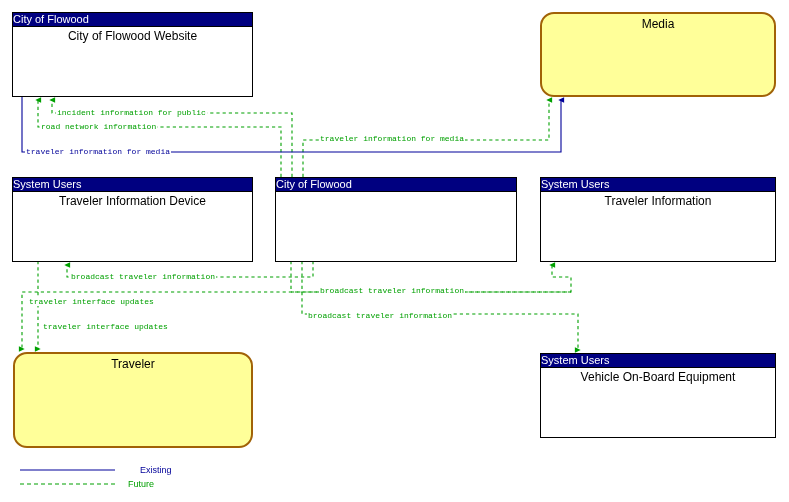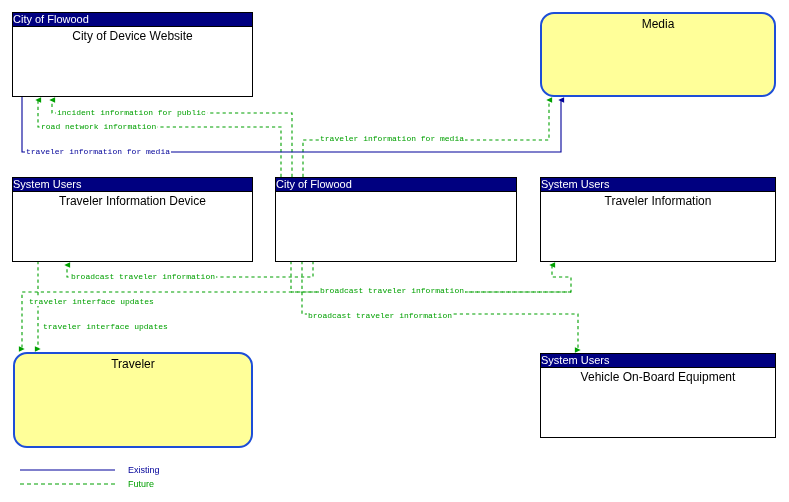--- a/index.html
+++ b/index.html
@@ -45,21 +45,21 @@
     color: #000000;
     font-size: 12px;
     line-height: 15px;
     text-align: center;
     padding-top: 2px;
     white-space: nowrap;
     overflow: hidden;
   }
   
   .rounded {
-    border: 2px solid #1d4ed8;
+    border: 2px solid #a16207;
     border-radius: 14px;
     background: #ffff99;
   }
   .rounded .nm {
     color: #000000;
     font-size: 12px;
     line-height: 15px;
     text-align: center;
     padding-top: 3px;
     white-space: nowrap;
@@ -125,21 +125,21 @@
   <g stroke="#000099" stroke-width="1.2">
     <line x1="20" y1="470" x2="115" y2="470"></line>
   </g>
   <g stroke="#00A000" stroke-width="1.2" stroke-dasharray="4,3">
     <line x1="20" y1="484" x2="115" y2="484"></line>
   </g>
 </svg>
 
 <div class="node box" style="left:12px; top:12px; width:241px; height:85px;">
   <div class="hdr">City of Flowood</div>
-  <div class="nm">City of Device Website</div>
+  <div class="nm">City of Flowood Website</div>
 </div>
 
 <div class="node rounded" style="left:540px; top:12px; width:236px; height:85px;">
   <div class="nm">Media</div>
 </div>
 
 <div class="node box" style="left:12px; top:177px; width:241px; height:85px;">
   <div class="hdr">System Users</div>
   <div class="nm">Traveler Information Device</div>
 </div>
@@ -173,14 +173,14 @@
 <div class="flabel" style="left:70px; top:272px;">broadcast traveler information</div>
 
 <div class="flabel" style="left:319px; top:286px;">broadcast traveler information</div>
 
 <div class="flabel" style="left:307px; top:311px;">broadcast traveler information</div>
 
 <div class="flabel" style="left:28px; top:297px;">traveler interface updates</div>
 
 <div class="flabel" style="left:42px; top:322px;">traveler interface updates</div>
 
-<div class="legend-label" style="left:128px; top:465px; color:#000099;">Existing</div>
+<div class="legend-label" style="left:140px; top:465px; color:#000099;">Existing</div>
 <div class="legend-label" style="left:128px; top:479px; color:#00A000;">Future</div>
 
 </body></html>

